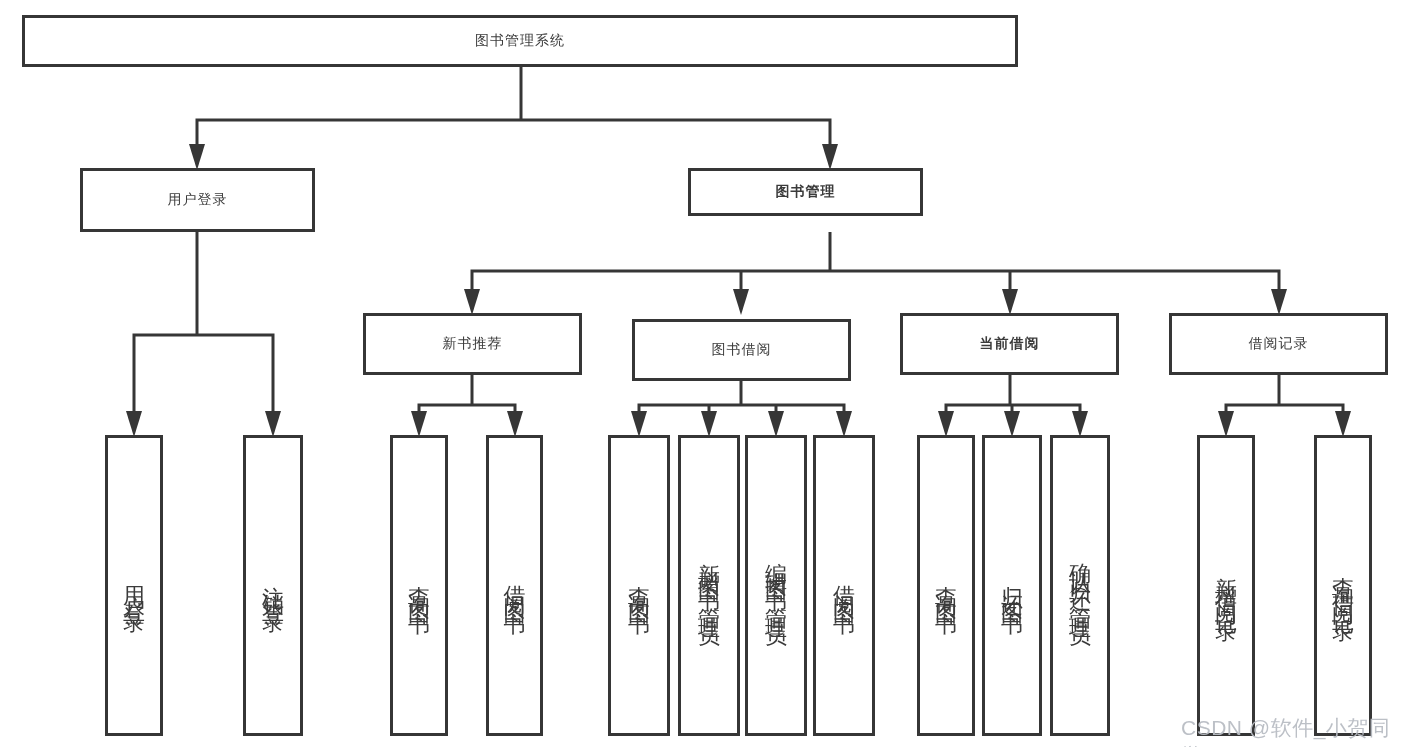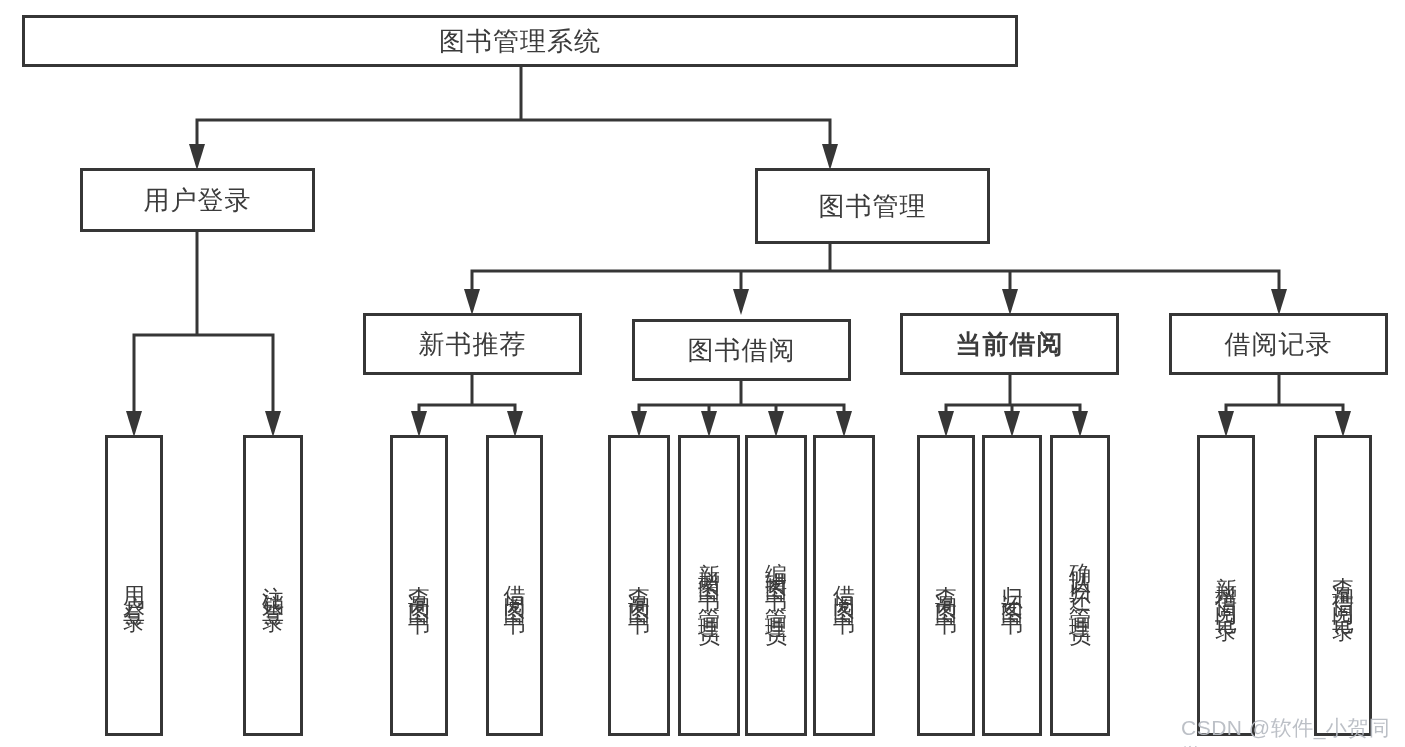--- a/index.html
+++ b/index.html
@@ -9,21 +9,21 @@
   #canvas{
     position:relative; width:1405px; height:747px; background:var(--bg);
     overflow:hidden; font-family:"Liberation Sans","DejaVu Sans",sans-serif;
   }
   #wires{position:absolute;left:0;top:0;width:1405px;height:747px;}
   .cline{stroke:var(--line);stroke-width:3;fill:none;}
   .ctri{fill:var(--line);stroke:none;}
   .hbox{
     position:absolute; box-sizing:border-box; border:3px solid var(--line);
     background:var(--bg); display:flex; align-items:center; justify-content:center;
-    color:var(--text); font-size:26px; letter-spacing:1px; z-index:2;
+    color:var(--text); font-size:14px; letter-spacing:1px; z-index:2;
   }
   .vbox{
     position:absolute; top:435px; height:301px; box-sizing:border-box;
     border:3px solid var(--line); background:var(--bg);
     display:flex; align-items:center; justify-content:center; z-index:2;
   }
   .vtext{
     writing-mode:vertical-rl; text-orientation:mixed;
     color:var(--text); font-size:22px; letter-spacing:9px; line-height:1;
     white-space:nowrap;
@@ -100,21 +100,21 @@
     </g>
   </svg>
 
   <div class="hbox" style="left:22px;top:15px;width:996px;height:52px;">
     <span>图书管理系统</span>
   </div>
 
   <div class="hbox" style="left:80px;top:168px;width:235px;height:64px;">
     <span>用户登录</span>
   </div>
-  <div class="hbox" style="left:755px;top:168px;width:235px;height:76px;">
+  <div class="hbox" style="left:688px;top:168px;width:235px;height:48px;font-weight:bold;">
     <span>图书管理</span>
   </div>
 
   <div class="hbox" style="left:363px;top:313px;width:219px;height:62px;font-family:Liberation Mono, monospace;">
     <span>新书推荐</span>
   </div>
   <div class="hbox" style="left:632px;top:319px;width:219px;height:62px;">
     <span>图书借阅</span>
   </div>
   <div class="hbox" style="left:900px;top:313px;width:219px;height:62px;font-weight:bold;">

